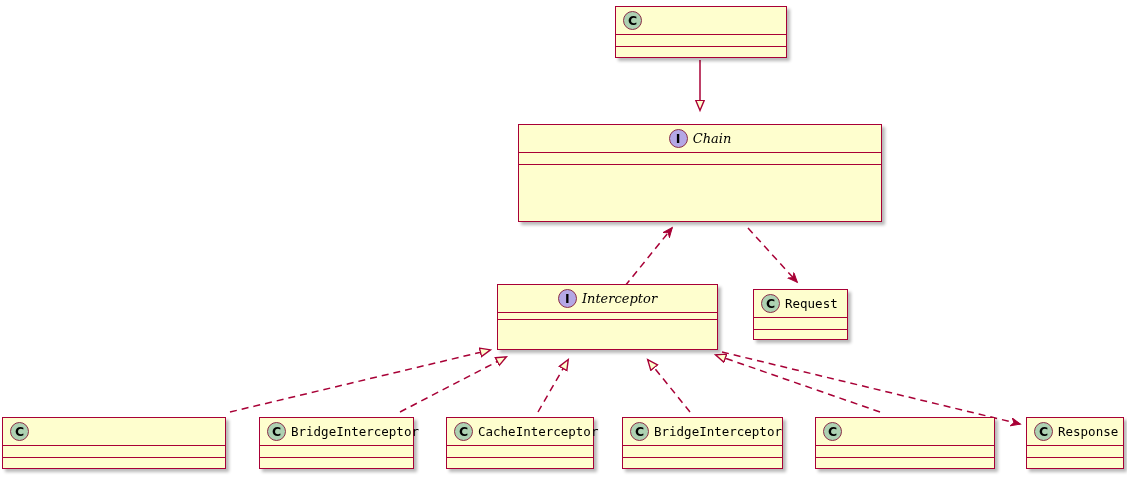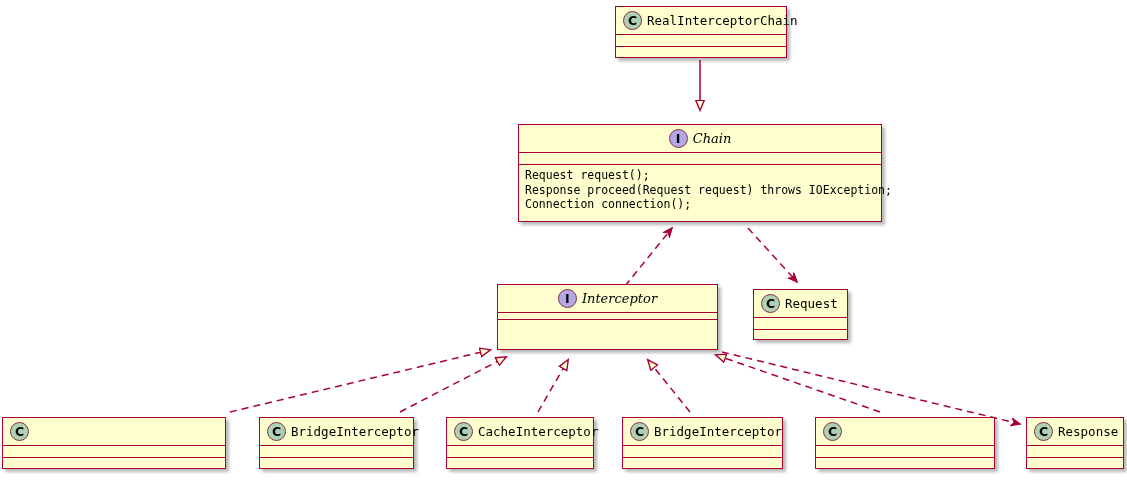--- a/index.html
+++ b/index.html
@@ -149,39 +149,35 @@
     </g>
 
     <g>
       <line x1="722" y1="352" x2="1020" y2="424" stroke="#a80036" stroke-width="1.5" stroke-dasharray="7,5" marker-end="url(#openArrow)"></line>
     </g>
   </svg>
 
   <div class="uml-box" style="left:615px; top:6px; width:172px; height:52px;">
     <div class="uml-title title-left">
       <span class="stereo-icon cls">C</span>
-      <span class="uml-name">RealInterceptorChain</span>
     </div>
     <div class="uml-sep"></div>
     <div class="uml-compartment empty"></div>
     <div class="uml-sep"></div>
     <div class="uml-compartment empty"></div>
   </div>
 
   <div class="uml-box" style="left:518px; top:124px; width:364px; height:98px;">
     <div class="uml-title title-centered">
       <span class="stereo-icon iface">I</span>
       <span class="uml-name italic">Chain</span>
     </div>
     <div class="uml-sep"></div>
     <div class="uml-compartment empty"></div>
     <div class="uml-sep"></div>
-    <div class="uml-compartment">Request request();
-Response proceed(Request request) throws IOException;
-Connection connection();</div>
   </div>
 
   <div class="uml-box" style="left:497px; top:284px; width:221px; height:66px;">
     <div class="uml-title title-centered">
       <span class="stereo-icon iface">I</span>
       <span class="uml-name italic">Interceptor</span>
     </div>
     <div class="uml-sep"></div>
     <div class="uml-compartment empty" style="height:6px;"></div>
     <div class="uml-sep"></div>

